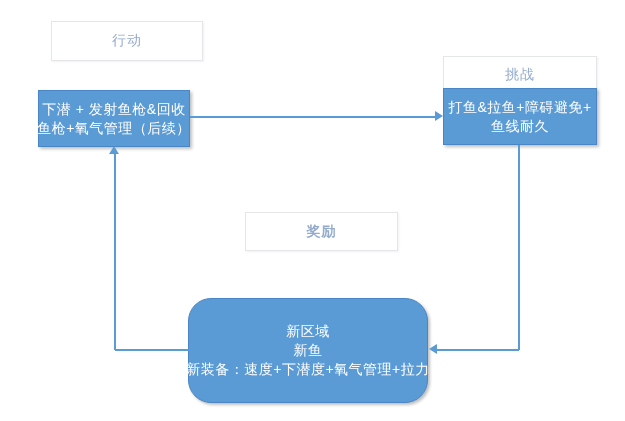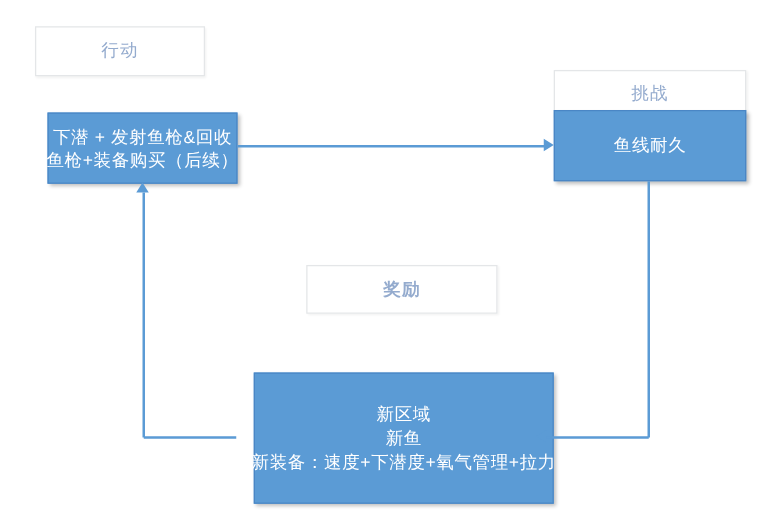--- a/index.html
+++ b/index.html
@@ -64,26 +64,26 @@
     border-top: 5px solid transparent;
     border-bottom: 5px solid transparent;
     border-right: 8px solid #5b9bd5;
   }
   .arrow-up {
     border-left: 5px solid transparent;
     border-right: 5px solid transparent;
     border-bottom: 8px solid #5b9bd5;
   }
   
-  #label-action    { left: 28px;  top: 21px;  width: 136px; height: 40px; }
+  #label-action    { left: 51px;  top: 21px;  width: 152px; height: 40px; }
   #label-challenge { left: 443px; top: 21px;  width: 154px; height: 38px; margin-top: 35px; }
   #label-reward    { left: 245px; top: 212px; width: 153px; height: 39px; font-weight: bold; }
   #node-action     { left: 38px;  top: 90px;  width: 152px; height: 57px; }
   #node-challenge  { left: 443px; top: 88px;  width: 154px; height: 57px; }
-  #node-reward     { left: 203px; top: 298px; width: 240px; height: 105px; }
+  #node-reward     { left: 188px; top: 298px; width: 240px; height: 105px; border-radius: 23px; }
 
   #conn-ac-line      { left: 190px; top: 116px; width: 246px; height: 2px; }
   #arrow-ac          { left: 435px; top: 111px; }
   #conn-cr-vline     { left: 518px; top: 145px; width: 2px;  height: 205px; }
   #conn-cr-hline     { left: 437px; top: 349px; width: 82px; height: 2px; }
   #arrow-cr          { left: 429px; top: 344px; }
   #conn-ra-hline     { left: 115px; top: 349px; width: 74px; height: 2px; }
   #conn-ra-vline     { left: 114px; top: 154px; width: 2px;  height: 196px; }
   #arrow-ra          { left: 109px; top: 146px; }
 </style>
@@ -97,24 +97,25 @@
   </div>
   <div class="label-box" id="label-challenge">
     <span>挑战</span>
   </div>
   <div class="label-box" id="label-reward">
     <span>奖励</span>
   </div>
 
   <div class="node-box" id="node-action">
     <div class="line">下潜 + 发射鱼枪&amp;回收</div>
-    <div class="line">鱼枪+装备购买（后续）</div>
+    <div class="line">鱼枪+氧气管理（后续）</div>
   </div>
 
   <div class="node-box" id="node-challenge">
+    <div class="line">打鱼&amp;拉鱼+障碍避免+</div>
     <div class="line">鱼线耐久</div>
   </div>
 
   <div class="node-box" id="node-reward">
     <div class="line">新区域</div>
     <div class="line">新鱼</div>
     <div class="line">新装备：速度+下潜度+氧气管理+拉力</div>
   </div>
 
   <div class="conn" id="conn-ac-line"></div>

